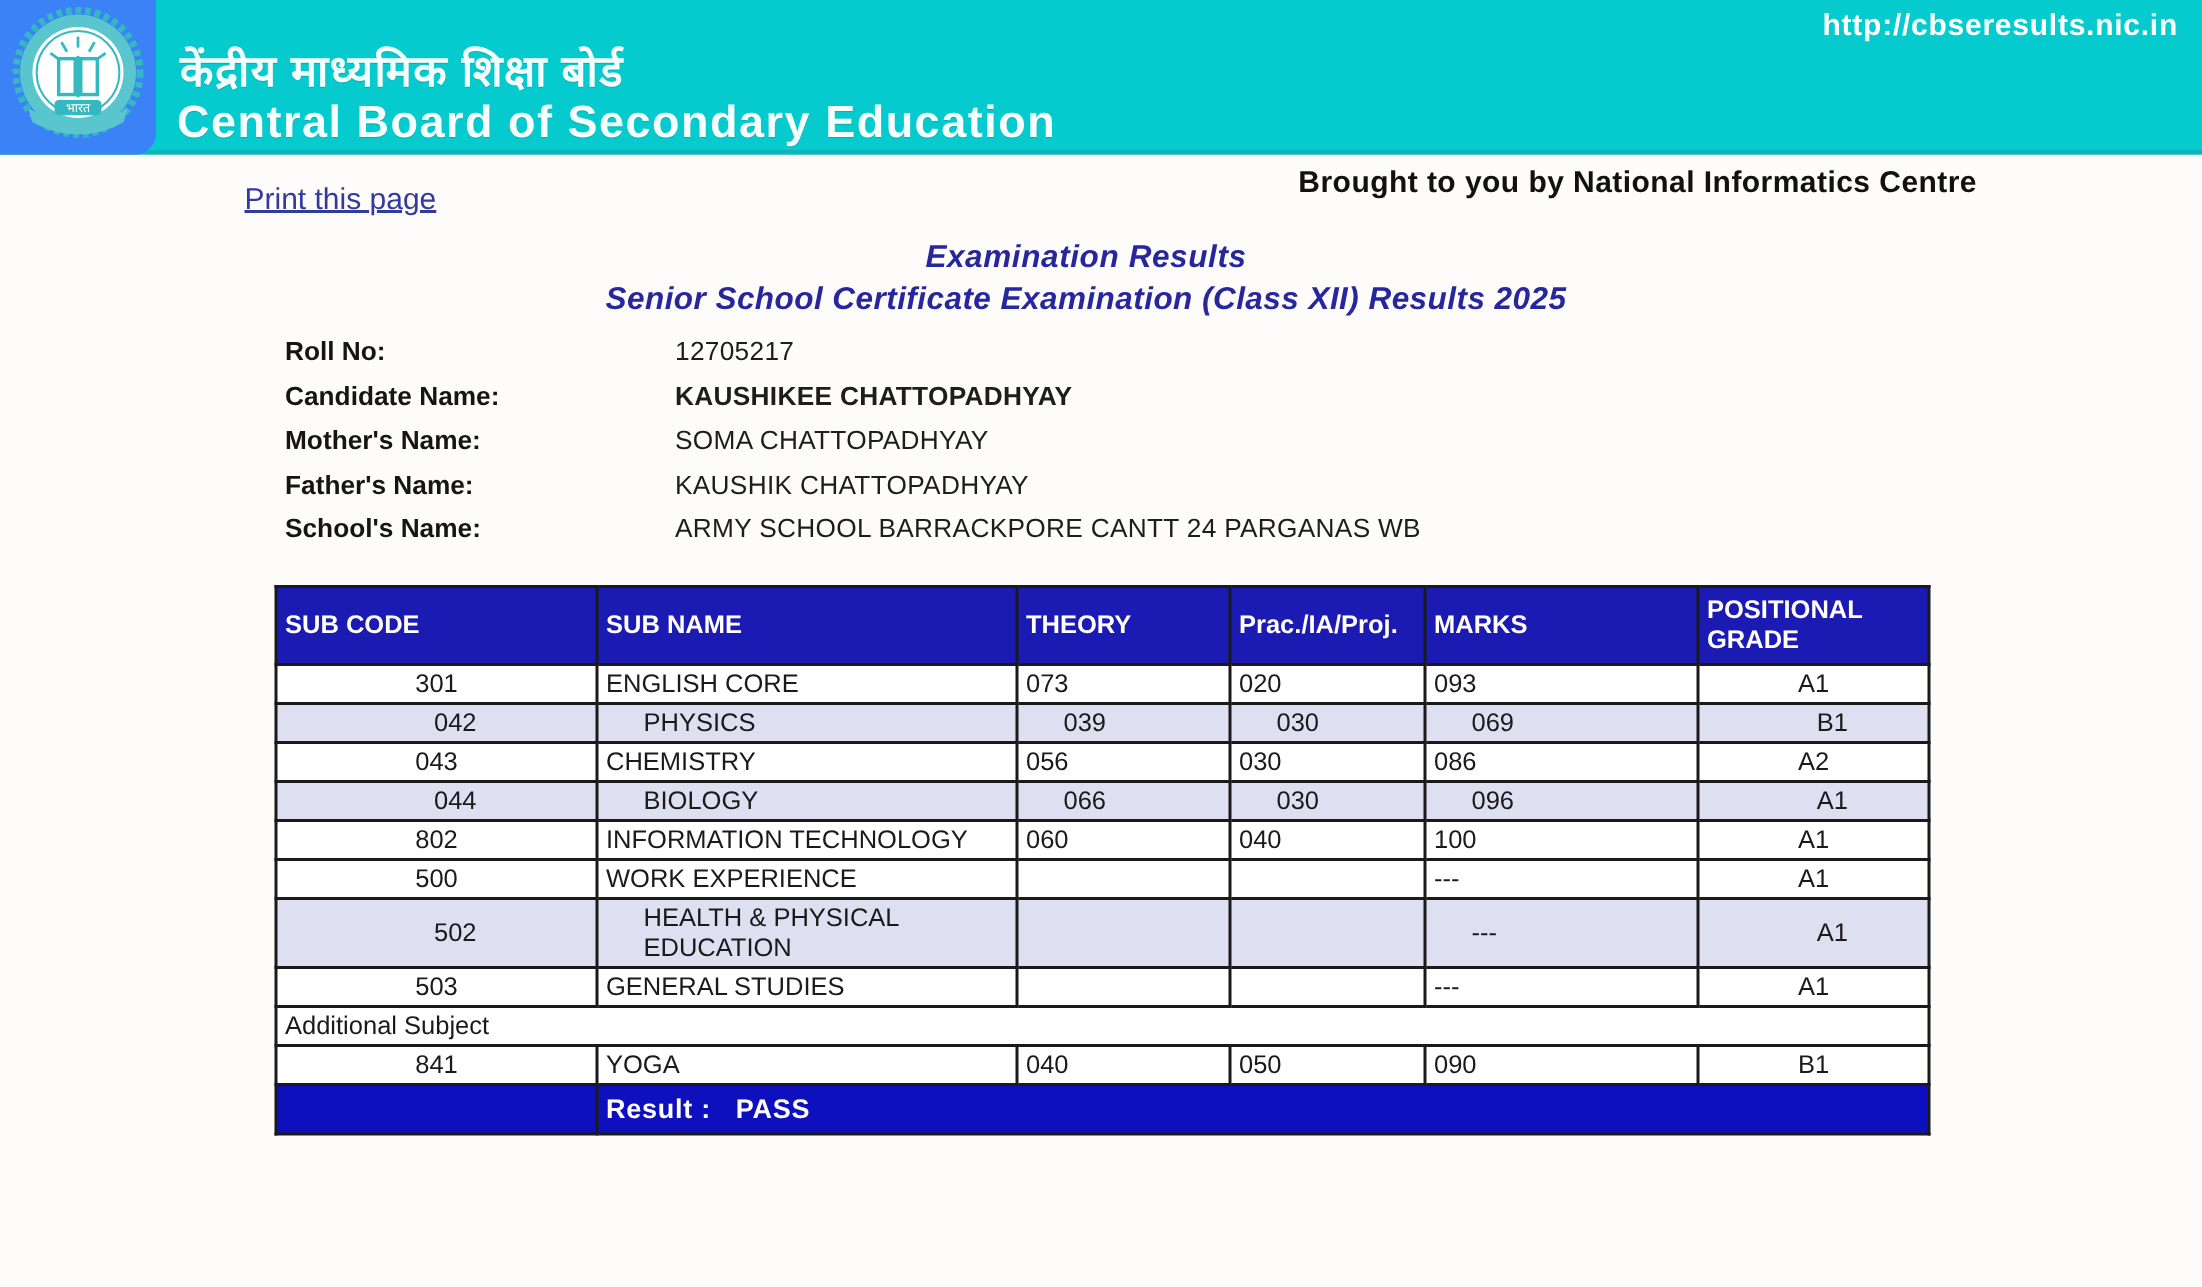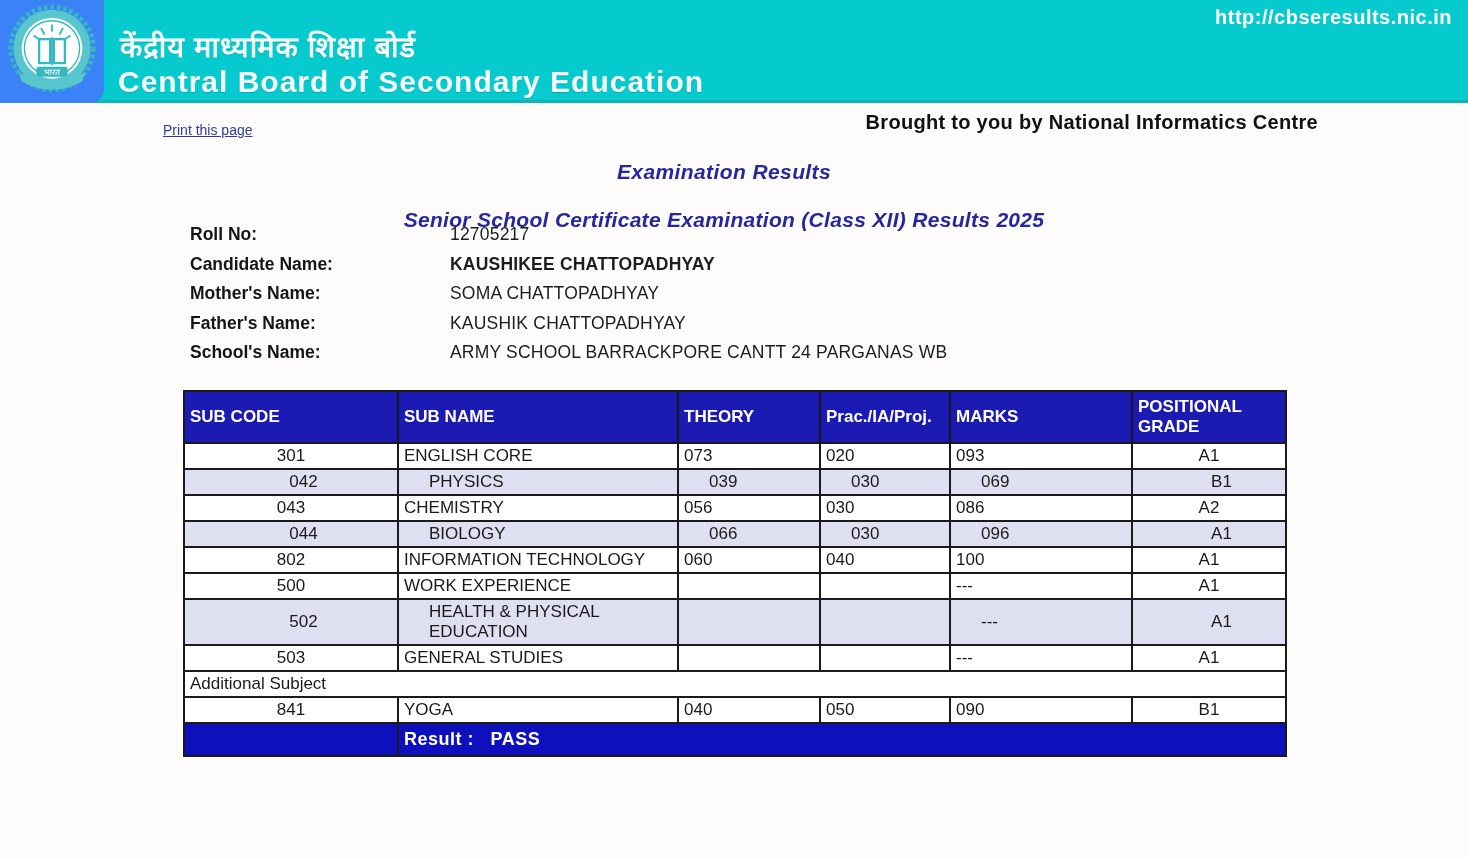--- a/index.html
+++ b/index.html
@@ -35,31 +35,31 @@
     text-shadow:0 1px 0 rgba(0,90,95,.25);
   }
   .site-url {
     position:absolute; right:16px; top:6px;
     color:#ffffff; font-size:20px; font-weight:bold; letter-spacing:.5px;
   }
 
   
   .print-link {
     position:absolute; left:163px; top:122px;
-    color:#333a9e; font-size:14px; text-decoration:underline; cursor:pointer;
+    color:#333a9e; font-size:20px; text-decoration:underline; cursor:pointer;
   }
   .nic-credit {
     position:absolute; right:150px; top:111px;
     color:#111111; font-size:20px; font-weight:bold; letter-spacing:.3px;
   }
 
   
   .titles { position:absolute; left:0; top:160px; width:1448px; text-align:center;font-style:italic; }
   .title-main   { font-size:21px; font-weight:bold; color:var(--titleblue,#26269e); letter-spacing:.4px; }
-  .title-sub    { font-size:21px; font-weight:bold; color:var(--titleblue,#26269e); margin-top:24px; letter-spacing:.3px; }
+  .title-sub    { font-size:21px; font-weight:bold; color:var(--titleblue,#26269e); margin-top:4px; letter-spacing:.3px; }
 
   
   .details { position:absolute; left:190px; top:220px; }
   .detail-row { display:flex; height:29.5px; align-items:center; font-size:17.5px; }
   .detail-label { width:260px; font-weight:bold; color:#151515; }
   .detail-value { color:#1d1d1d; letter-spacing:.2px; }
   .detail-value.bold { font-weight:bold; }
 
   
   .table-wrap { position:absolute; left:183px; top:390px; width:1102px; }

